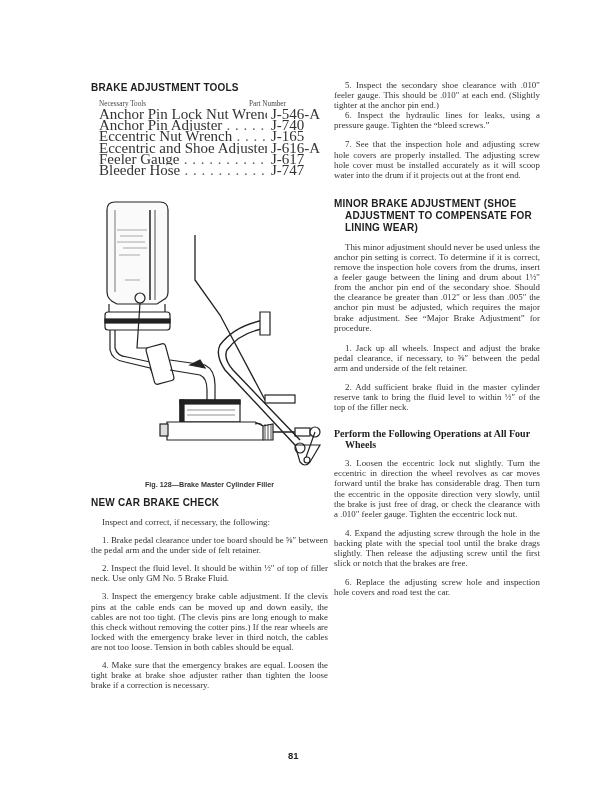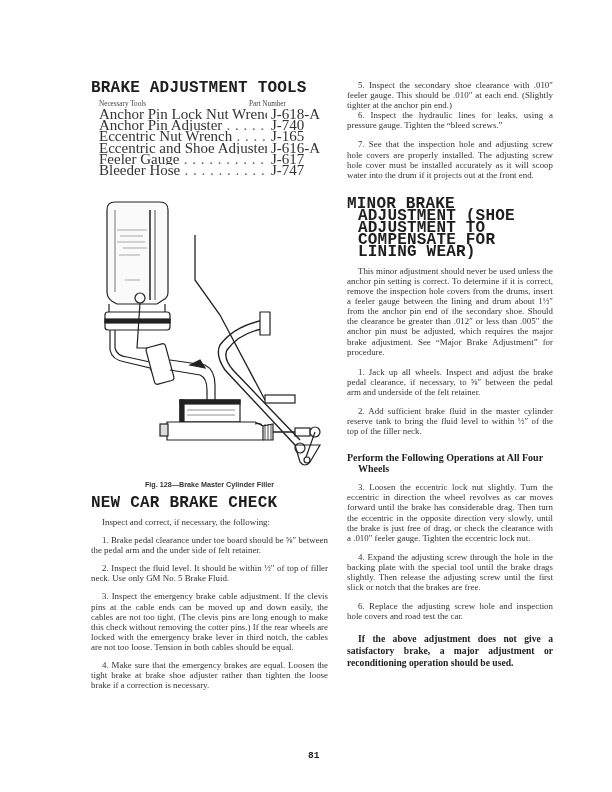--- a/index.html
+++ b/index.html
@@ -3,23 +3,23 @@
   <meta charset="utf-8">
   <style>
     html, body { margin: 0; padding: 0; }
     body {
       width: 612px; height: 792px; background: #ffffff; position: relative;
       font-family: "DejaVu Serif", "Liberation Serif", serif; color: #2a2a2a;
       overflow: hidden;
     }
     .col { position: absolute; top: 0; }
     .left { left: 91px; width: 237px; }
-    .right { left: 347px; width: 206px; }
+    .right { left: 334px; width: 206px; }
     h2 {
-      font-family: Liberation Mono, monospace; font-weight: bold; font-size: 16px;
+      font-family: Liberation Sans, sans-serif; font-weight: bold; font-size: 10px;
       letter-spacing: 0.2px; margin: 0; color: #1e1e1e; line-height: 12px;
     }
     h2.hang { padding-left: 11px; text-indent: -11px; }
     h3 {
       font-family: "Liberation Serif", serif; font-weight: bold; font-size: 10px;
       margin: 0; color: #1e1e1e; line-height: 11px; padding-left: 11px; text-indent: -11px;
     }
     p {
       font-family: "Liberation Serif", serif; font-size: 8.9px; line-height: 10.1px;
       margin: 0; text-align: justify; text-indent: 11px; color: #333;
@@ -40,37 +40,37 @@
     }
     .tool-name { width: 168px; overflow: hidden; white-space: nowrap; }
     .tool-name::after { content: " . . . . . . . . . . . . . . . . . . . . . . . . . . . . . . . ."; color: #666; letter-spacing: 0.5px; }
     .tool-part { padding-left: 4px; }
     .figure { position: absolute; left: 95px; top: 200px; width: 235px; height: 270px; }
     .caption {
       position: absolute; left: 91px; top: 480px; width: 237px; text-align: center;
       font-family: "Liberation Sans", sans-serif; font-weight: bold; font-size: 7.2px; color: #333;
     }
     .page-num {
-      position: absolute; left: 308px; top: 750px; font-family: Liberation Mono, monospace;
+      position: absolute; left: 288px; top: 750px; font-family: Liberation Sans, sans-serif;
       font-weight: bold; font-size: 9.5px; color: #222;
     }
   </style>
 </head>
 <body>
 
 <div class="col left" style="top:82px;">
   <h2>BRAKE ADJUSTMENT TOOLS</h2>
   <div class="tools-table">
     <div class="tools-head">
       <span class="h1">Necessary Tools</span>
       <span class="h2">Part Number</span>
     </div>
     <div class="tool-row">
         <span class="tool-name">Anchor Pin Lock Nut Wrench</span>
-        <span class="tool-part">J-618-A</span>
+        <span class="tool-part">J-546-A</span>
       </div>
     <div class="tool-row">
         <span class="tool-name">Anchor Pin Adjuster</span>
         <span class="tool-part">J-740</span>
       </div>
     <div class="tool-row">
         <span class="tool-name">Eccentric Nut Wrench</span>
         <span class="tool-part">J-165</span>
       </div>
     <div class="tool-row">
@@ -165,16 +165,15 @@
 
   <h2 class="hang" style="margin-top:18px;">MINOR BRAKE ADJUSTMENT (SHOE ADJUSTMENT TO COMPENSATE FOR LINING WEAR)</h2>
   <p style="margin-top:8px;">This minor adjustment should never be used unless the anchor pin setting is correct. To determine if it is correct, remove the inspection hole covers from the drums, insert a feeler gauge between the lining and drum about 1½″ from the anchor pin end of the secondary shoe. Should the clearance be greater than .012″ or less than .005″ the anchor pin must be adjusted, which requires the major brake adjustment. See “Major Brake Adjustment” for procedure.</p>
   <p style="margin-top:10px;">1. Jack up all wheels. Inspect and adjust the brake pedal clearance, if necessary, to ⅝″ between the pedal arm and underside of the felt retainer.</p>
   <p style="margin-top:9px;">2. Add sufficient brake fluid in the master cylinder reserve tank to bring the fluid level to within ½″ of the top of the filler neck.</p>
 
   <h3 style="margin-top:16px;">Perform the Following Operations at All Four Wheels</h3>
   <p style="margin-top:8px;">3. Loosen the eccentric lock nut slightly. Turn the eccentric in direction the wheel revolves as car moves forward until the brake has considerable drag. Then turn the eccentric in the opposite direction very slowly, until the brake is just free of drag, or check the clearance with a .010″ feeler gauge. Tighten the eccentric lock nut.</p>
   <p style="margin-top:9px;">4. Expand the adjusting screw through the hole in the backing plate with the special tool until the brake drags slightly. Then release the adjusting screw until the first slick or notch that the brakes are free.</p>
   <p style="margin-top:9px;">6. Replace the adjusting screw hole and inspection hole covers and road test the car.</p>
-  <p class="bold" style="margin-top:12px;">If the above adjustment does not give a satisfactory brake, a major adjustment or reconditioning operation should be used.</p>
 </div>
 
 <div class="page-num">81</div>
 
 </body></html>

